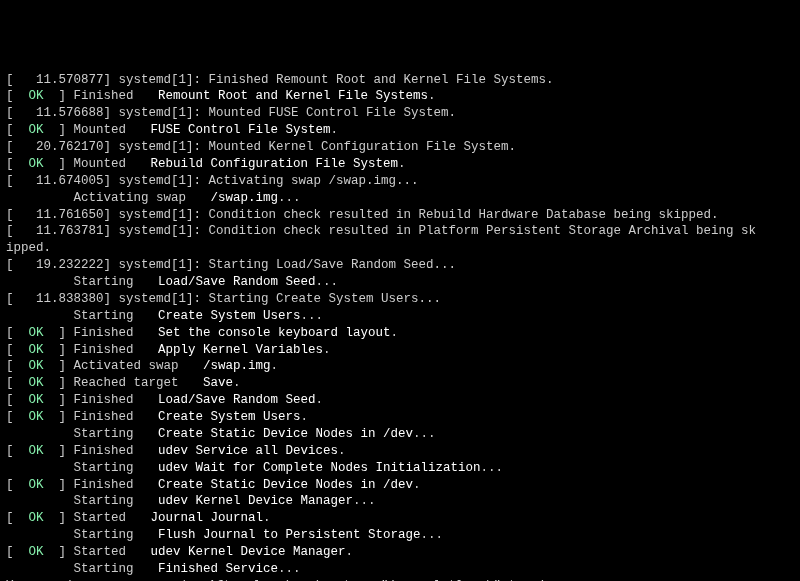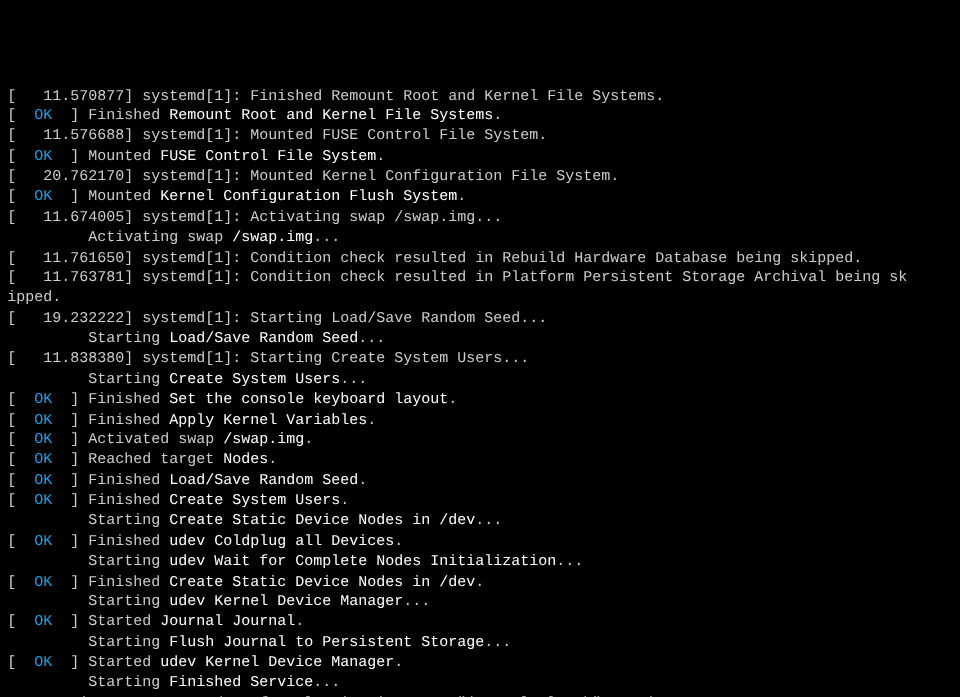--- a/index.html
+++ b/index.html
@@ -8,55 +8,55 @@
       color: #ccc;
       font-family: 'Courier New', monospace;
       font-size: 12.5px;
       line-height: 1.35;
       padding: 4px 6px;
       width: 800px;
       height: 581px;
       overflow: hidden;
       white-space: pre;
     }
-    .ok { color: #0ea5e9; }
-    .white { color: #fff; }
+    .ok { color: #86efac; }
+    .white { color: #fff; margin-left: 17px; }
     .highlight {
       background: linear-gradient(to bottom, transparent 60%, #ff3377 60%, #ff3377 90%, transparent 90%);
     }
     #terminal { }
   </style>
 </head>
 <body>
 
 
 
 <div id="terminal"><span>[   11.570877] systemd[1]: Finished Remount Root and Kernel File Systems.</span>
 <span><span>[  </span><span class="ok">OK</span><span>  ] Finished </span><span class="white">Remount Root and Kernel File Systems</span><span>.</span></span>
 <span>[   11.576688] systemd[1]: Mounted FUSE Control File System.</span>
 <span><span>[  </span><span class="ok">OK</span><span>  ] Mounted </span><span class="white">FUSE Control File System</span><span>.</span></span>
 <span>[   20.762170] systemd[1]: Mounted Kernel Configuration File System.</span>
-<span><span>[  </span><span class="ok">OK</span><span>  ] Mounted </span><span class="white">Kernel Configuration Flush System</span><span>.</span></span>
+<span><span>[  </span><span class="ok">OK</span><span>  ] Mounted </span><span class="white">Rebuild Configuration File System</span><span>.</span></span>
 <span>[   11.674005] systemd[1]: Activating swap /swap.img...</span>
 <span><span>         Activating swap </span><span class="white">/swap.img</span><span>...</span></span>
 <span>[   11.761650] systemd[1]: Condition check resulted in Rebuild Hardware Database being skipped.</span>
 <span>[   11.763781] systemd[1]: Condition check resulted in Platform Persistent Storage Archival being sk</span>
 <span>ipped.</span>
 <span>[   19.232222] systemd[1]: Starting Load/Save Random Seed...</span>
 <span><span>         Starting </span><span class="white">Load/Save Random Seed</span><span>...</span></span>
 <span>[   11.838380] systemd[1]: Starting Create System Users...</span>
 <span><span>         Starting </span><span class="white">Create System Users</span><span>...</span></span>
 <span><span>[  </span><span class="ok">OK</span><span>  ] Finished </span><span class="white">Set the console keyboard layout</span><span>.</span></span>
 <span><span>[  </span><span class="ok">OK</span><span>  ] Finished </span><span class="white">Apply Kernel Variables</span><span>.</span></span>
 <span><span>[  </span><span class="ok">OK</span><span>  ] Activated swap </span><span class="white">/swap.img</span><span>.</span></span>
-<span><span>[  </span><span class="ok">OK</span><span>  ] Reached target </span><span class="white">Nodes</span><span>.</span></span>
+<span><span>[  </span><span class="ok">OK</span><span>  ] Reached target </span><span class="white">Save</span><span>.</span></span>
 <span><span>[  </span><span class="ok">OK</span><span>  ] Finished </span><span class="white">Load/Save Random Seed</span><span>.</span></span>
 <span><span>[  </span><span class="ok">OK</span><span>  ] Finished </span><span class="white">Create System Users</span><span>.</span></span>
 <span><span>         Starting </span><span class="white">Create Static Device Nodes in /dev</span><span>...</span></span>
-<span><span>[  </span><span class="ok">OK</span><span>  ] Finished </span><span class="white">udev Coldplug all Devices</span><span>.</span></span>
+<span><span>[  </span><span class="ok">OK</span><span>  ] Finished </span><span class="white">udev Service all Devices</span><span>.</span></span>
 <span><span>         Starting </span><span class="white">udev Wait for Complete Nodes Initialization</span><span>...</span></span>
 <span><span>[  </span><span class="ok">OK</span><span>  ] Finished </span><span class="white">Create Static Device Nodes in /dev</span><span>.</span></span>
 <span><span>         Starting </span><span class="white">udev Kernel Device Manager</span><span>...</span></span>
 <span><span>[  </span><span class="ok">OK</span><span>  ] Started </span><span class="white">Journal Journal</span><span>.</span></span>
 <span><span>         Starting </span><span class="white">Flush Journal to Persistent Storage</span><span>...</span></span>
 <span><span>[  </span><span class="ok">OK</span><span>  ] Started </span><span class="white">udev Kernel Device Manager</span><span>.</span></span>
 <span><span>         Starting </span><span class="white">Finished Service</span><span>...</span></span>
 <span><span>You are </span><span class="highlight">in emergency mode.</span><span> After logging in, type "journalctl -xb" to view</span></span>
 
 

